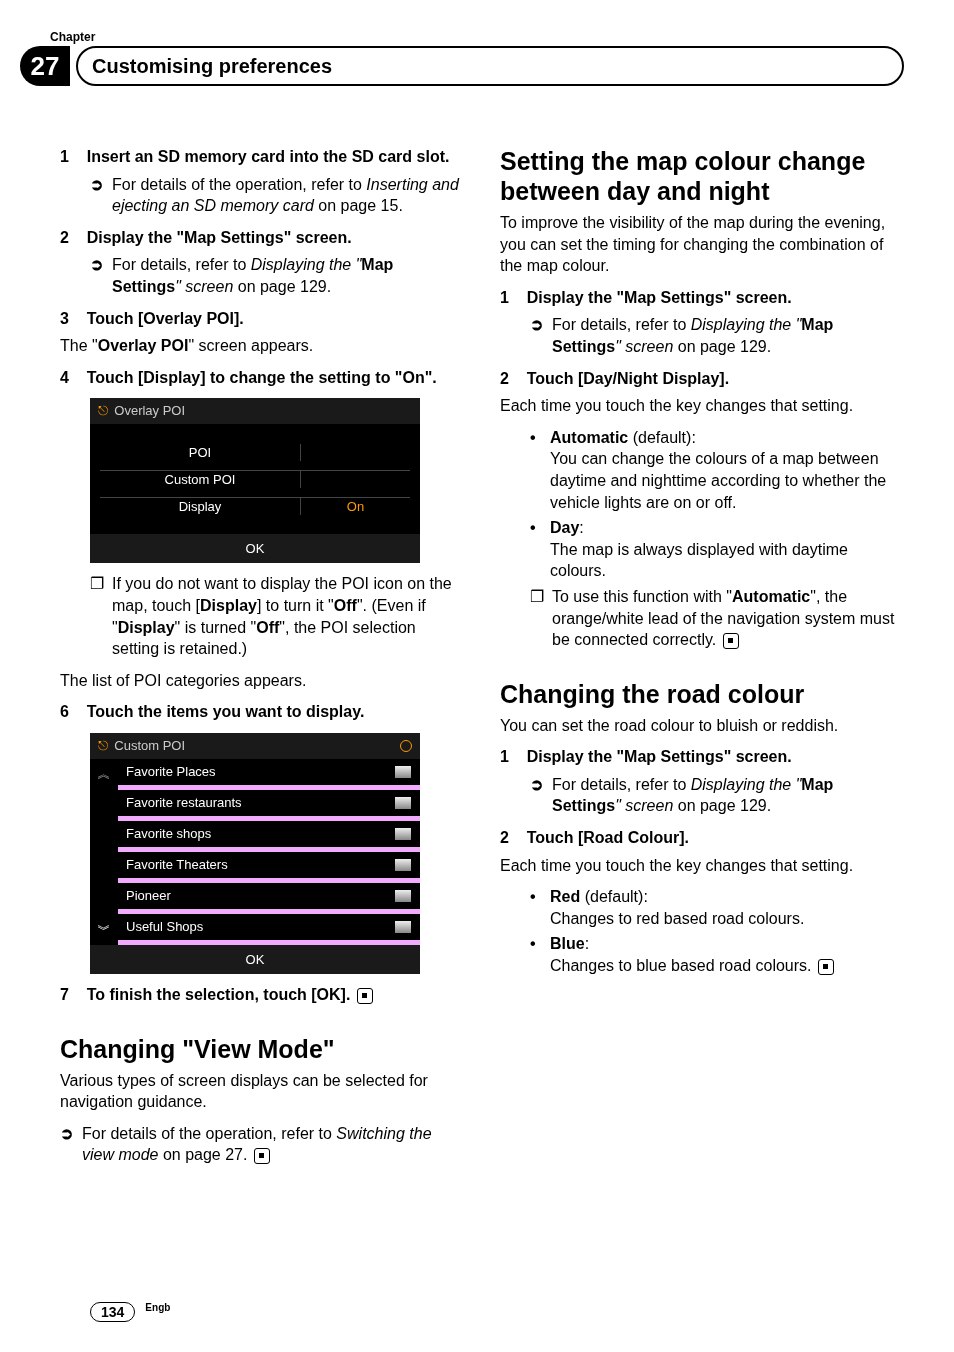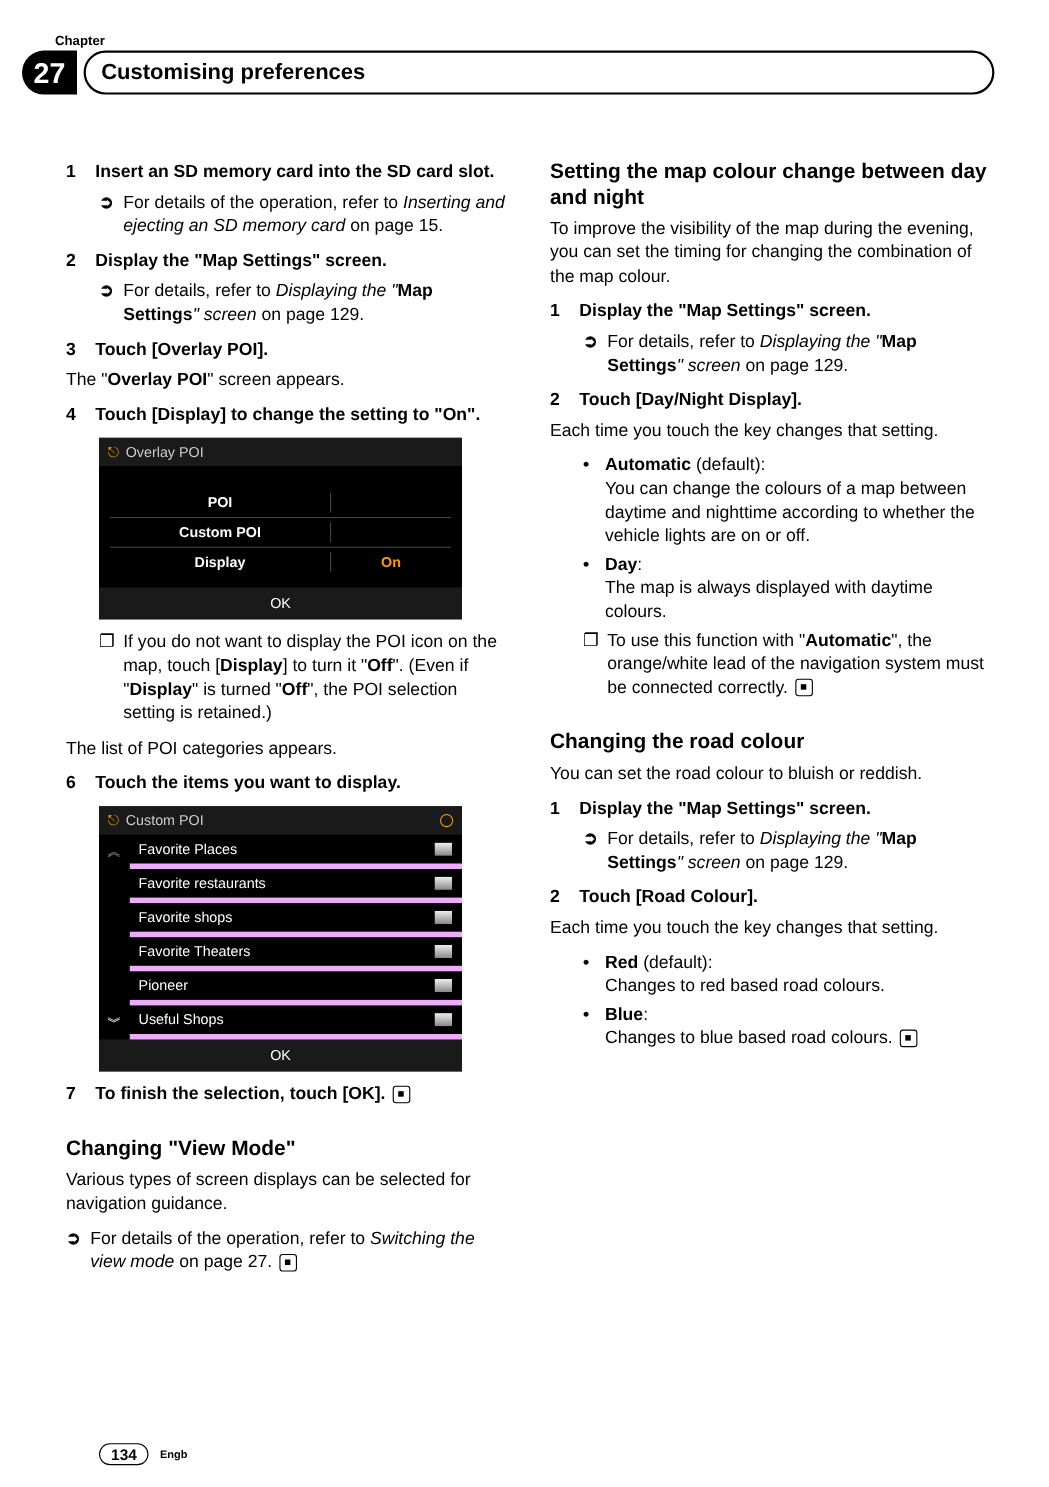--- a/index.html
+++ b/index.html
@@ -115,24 +115,23 @@
     align-items:center;
     gap:6px;
   }
   .ss-body {
     background: #000;
     padding: 20px 10px 10px 10px;
     min-height: 80px;
   }
   .ss-row {
     display: flex;
-    align-items: center;
+    align-items: flex-start;
     border-top: 1px solid #444;
     height: 26px;
-    font-weight: bold;
   }
   .ss-row:first-child { border-top: none; }
   .ss-cell-label {
     width: 200px;
     text-align: center;
     color: #fff;
     border-right: 1px solid #444;
   }
   .ss-cell-val {
     flex: 1;
@@ -163,21 +162,21 @@
     display:flex;
     flex-direction:column;
     justify-content:space-between;
     align-items:center;
     padding:6px 0;
   }
   .ss2-container{ display:flex; background:#000; }
   .ss2-list{ flex:1; }
   h2.section {
     font-family: "Arial Black", Arial, sans-serif;
-    font-size: 19px;
+    font-size: 25px;
     font-weight: 900;
     margin: 28px 0 6px 0;
     line-height:1.2;
   }
   .bull-list {
     margin-left: 30px;
   }
   .bull-item {
     display: flex;
     margin-bottom: 4px;
@@ -197,24 +196,24 @@
     margin-left:2px;
   }
   .end-sq::after{
     content:"";
     position:absolute;
     left:4px;top:4px;width:5px;height:5px;
     background:#000;
   }
   .footer {
     position: absolute;
-    bottom: 20px;
+    bottom: 30px;
     left: 50px;
     display:flex;
-    align-items:center;
+    align-items:flex-start;
     gap:10px;
     padding-left:40px;
   }
   .page-num {
     border:1.5px solid #000;
     border-radius: 14px;
     padding: 1px 10px;
     font-weight: bold;
     font-size: 14px;
   }

